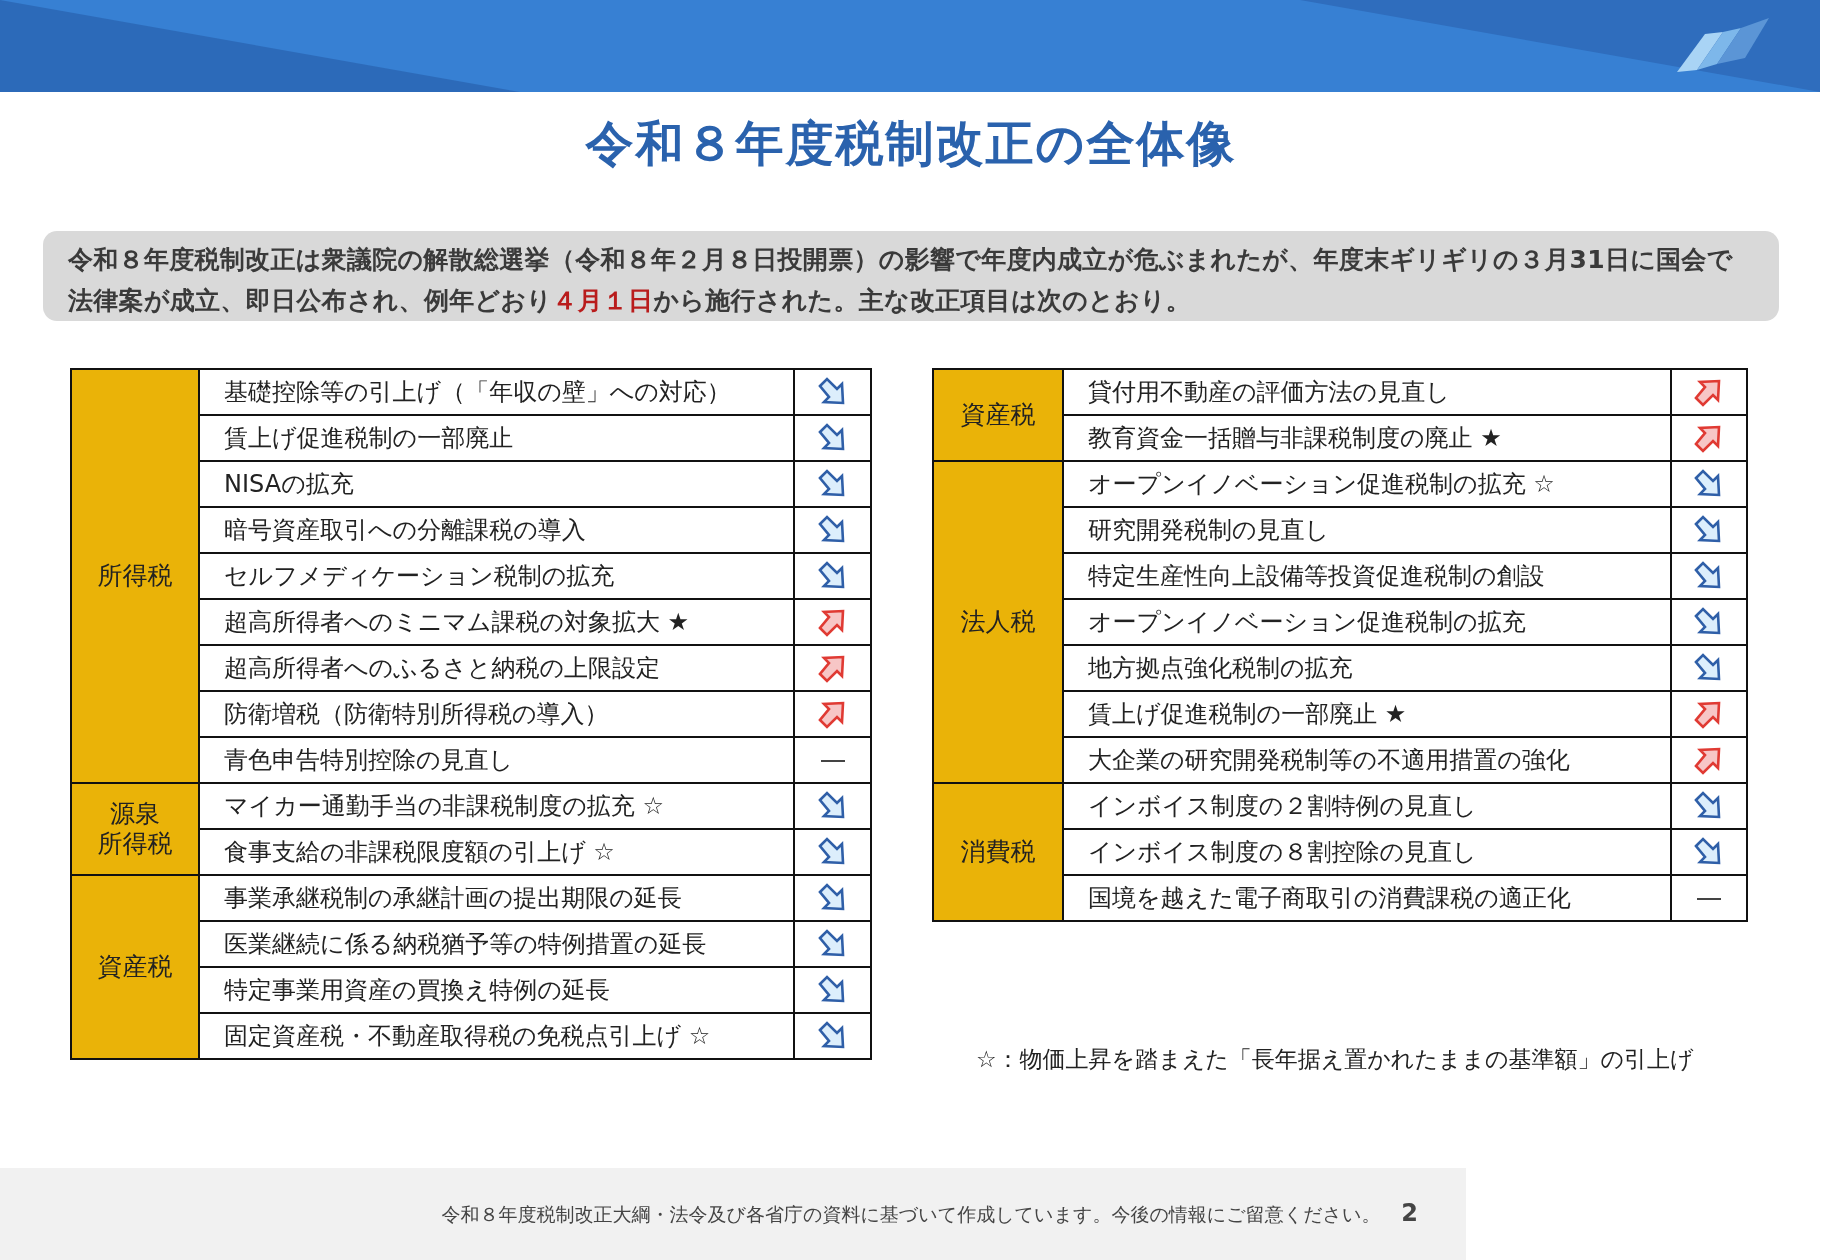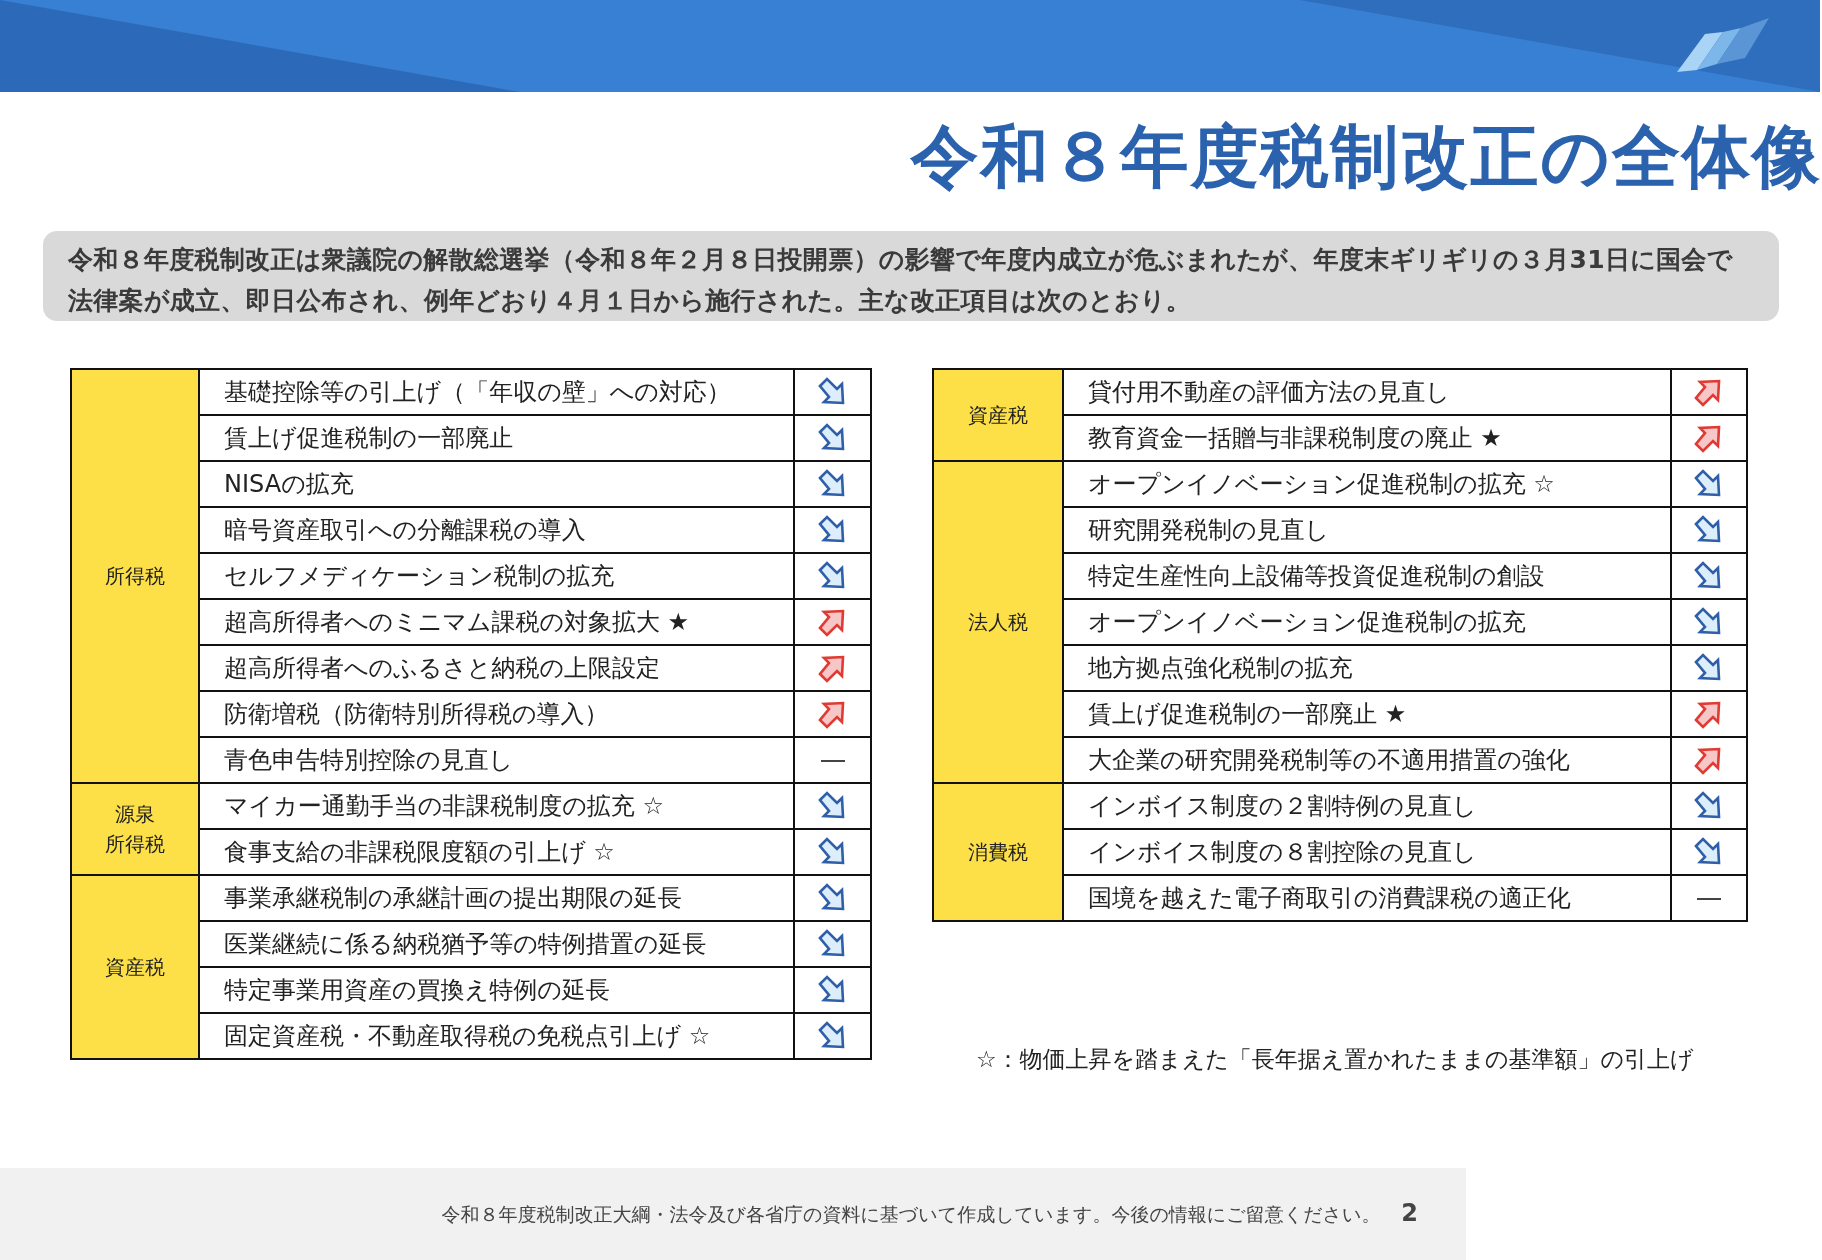--- a/index.html
+++ b/index.html
@@ -20,41 +20,41 @@
     opacity: 0.75;
   }
   .header-band .shade-right {
     position: absolute; right: 0; top: 0; width: 0; height: 0;
     border-top: 92px solid #2f6dbd;
     border-left: 520px solid transparent;
   }
   .logo-mark { position: absolute; right: 45px; top: 14px; width: 100px; height: 62px; }
 
   .page-title {
-    position: absolute; left: 0; top: 112px; width: 1822px; text-align: right;
-    font-size: 68px; font-weight: bold; color: #2a62ad; letter-spacing: 2px;
+    position: absolute; left: 0; top: 112px; width: 1822px; text-align: center;
+    font-size: 48px; font-weight: bold; color: #2a62ad; letter-spacing: 2px;
     margin: 0;
   }
   .intro-box {
     position: absolute; left: 43px; top: 231px; width: 1736px; height: 90px;
     background: #d9d9d9; border-radius: 14px; box-sizing: border-box;
     padding: 8px 24px 0 25px;
     font-size: 25px; font-weight: bold; color: #3a3a3a; line-height: 41px;
     letter-spacing: 0.3px;
   }
-  .intro-box .highlight { color: #404040; }
+  .intro-box .highlight { color: #b91c1c; }
 
   table.tax {
     position: absolute; border-collapse: collapse;
     font-size: 24px; color: #222; table-layout: fixed;
   }
   table.tax td { border: 2px solid #111; height: 46px; box-sizing: border-box; padding: 0; }
   table.tax td.cat {
-    background: #fde047; text-align: center; vertical-align: middle;
-    line-height: 30px; font-size: 20px;
+    background: #eab308; text-align: center; vertical-align: middle;
+    line-height: 30px; font-size: 25px;
   }
   table.tax td.item { padding-left: 24px; white-space: nowrap; }
   table.tax td.icon { text-align: center; vertical-align: middle; }
   .icon svg { display: block; margin: 0 auto; }
   .dash { display: inline-block; width: 24px; height: 2px; background: #444; vertical-align: middle; }
 
   #left-table { left: 70px; top: 368px; width: 800px; }
   #right-table { left: 932px; top: 368px; width: 814px; }
 
   .legend {

